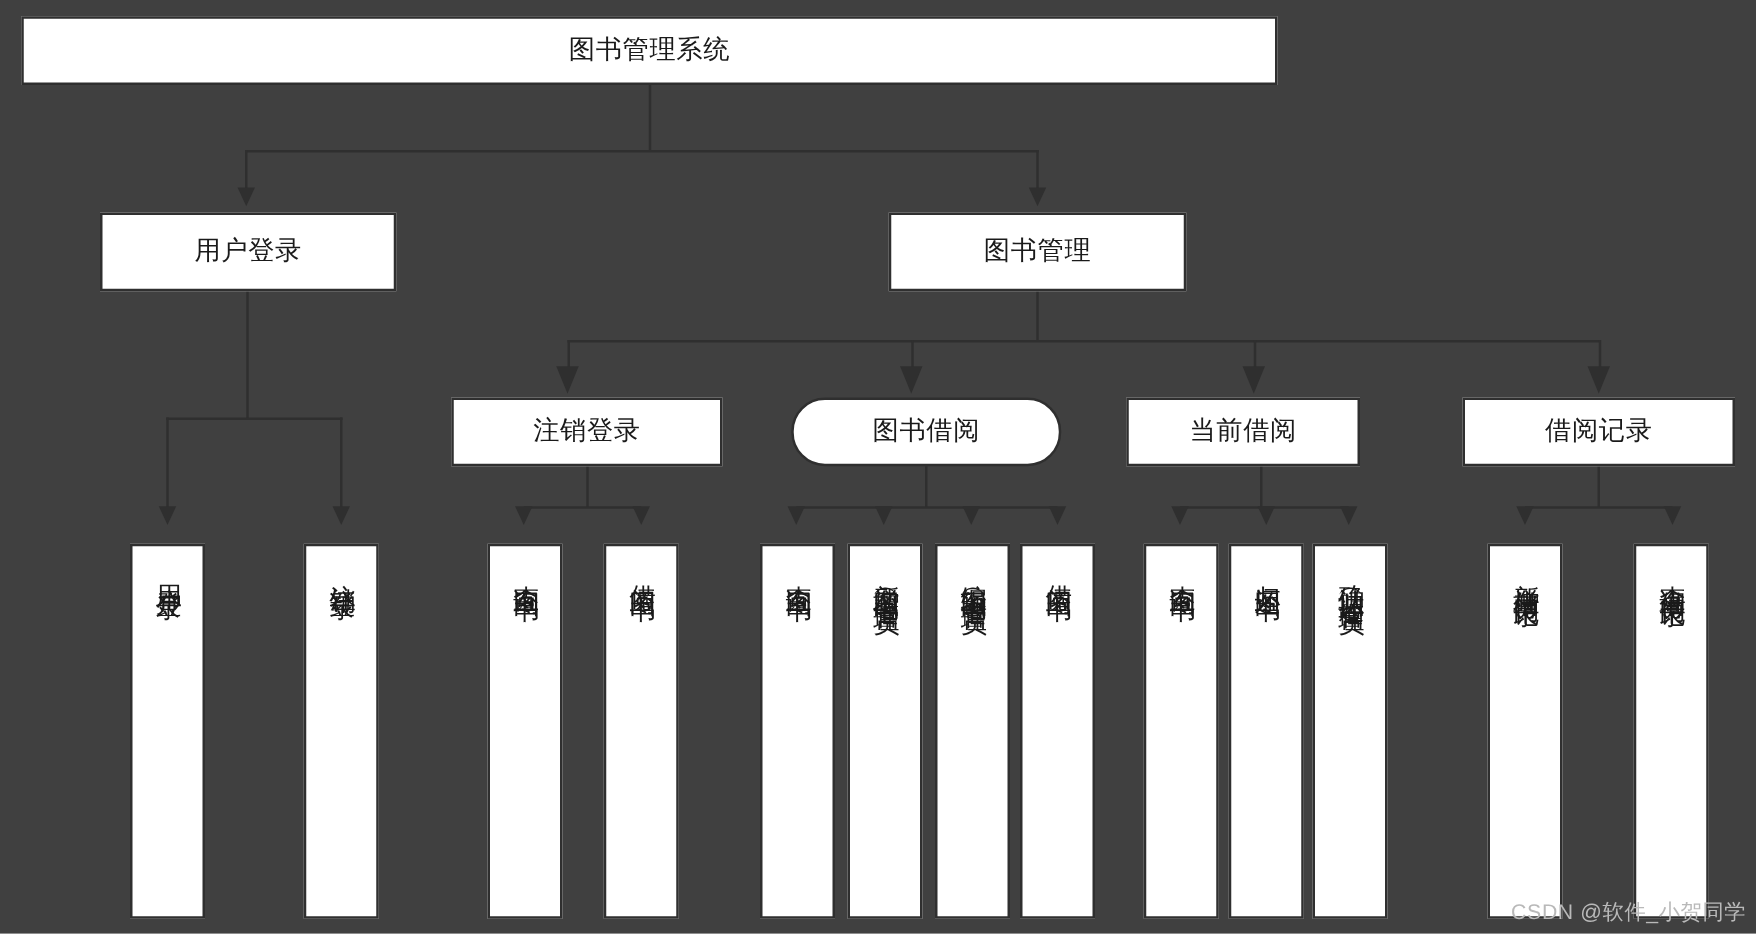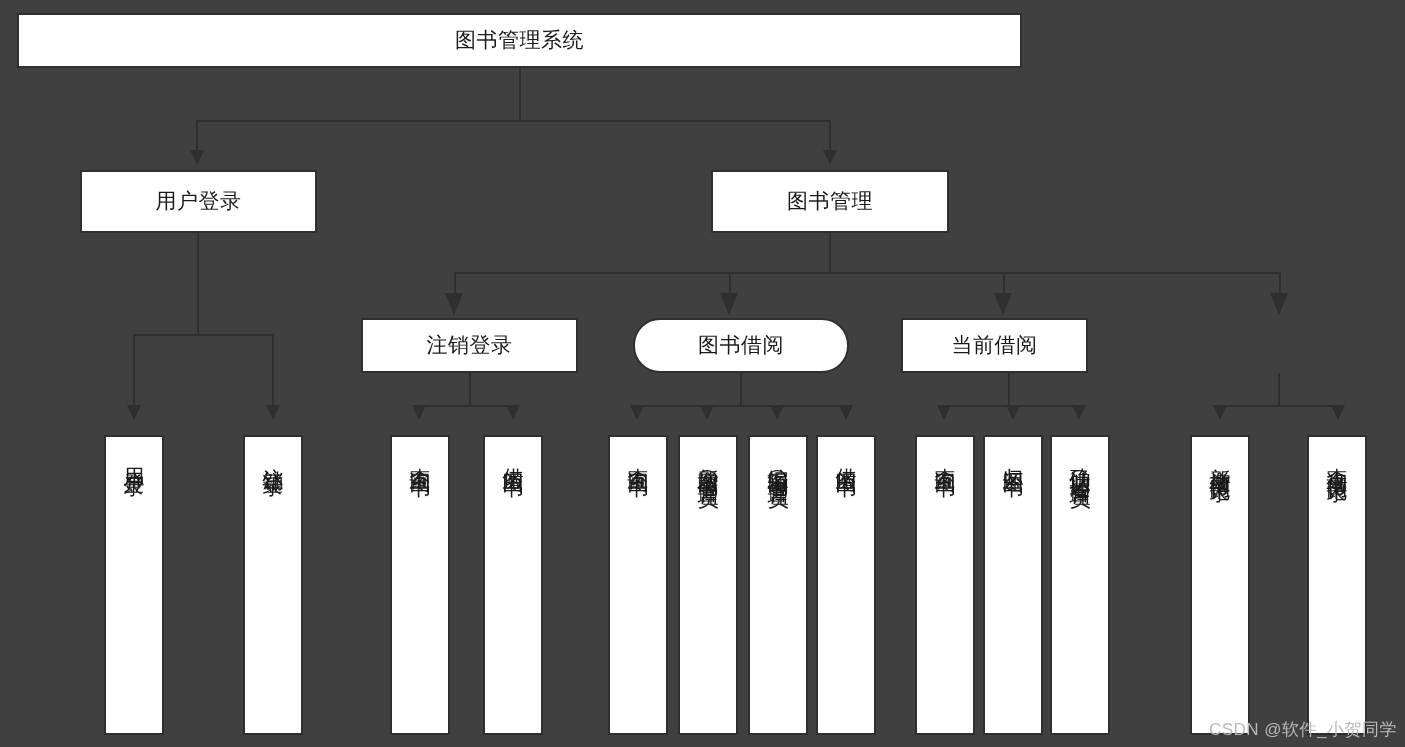--- a/index.html
+++ b/index.html
@@ -123,20 +123,23 @@
 
   <div class="node" style="left:361px; top:318px; width:217px; height:55px;">
     <span class="label">注销登录</span>
   </div>
   <div class="node" style="left:633px; top:318px; width:216px; height:55px;border-radius:27px;">
     <span class="label">图书借阅</span>
   </div>
   <div class="node" style="left:901px; top:318px; width:187px; height:55px;">
     <span class="label">当前借阅</span>
   </div>
+  <div class="node" style="left:1170px; top:318px; width:218px; height:55px;">
+    <span class="label">借阅记录</span>
+  </div>
 
   <div class="ln v" style="left:469px; top:373px; height:33px;"></div>
   <div class="ln h" style="left:419px; top:405px; width:94px;"></div>
   <div class="arrow" style="left:412px; top:405px;"></div>
   <div class="arrow" style="left:506px; top:405px;"></div>
 
   <div class="ln v" style="left:740px; top:373px; height:33px;"></div>
   <div class="ln h" style="left:637px; top:405px; width:209px;"></div>
   <div class="arrow" style="left:630px; top:405px;"></div>
   <div class="arrow" style="left:700px; top:405px;"></div>

